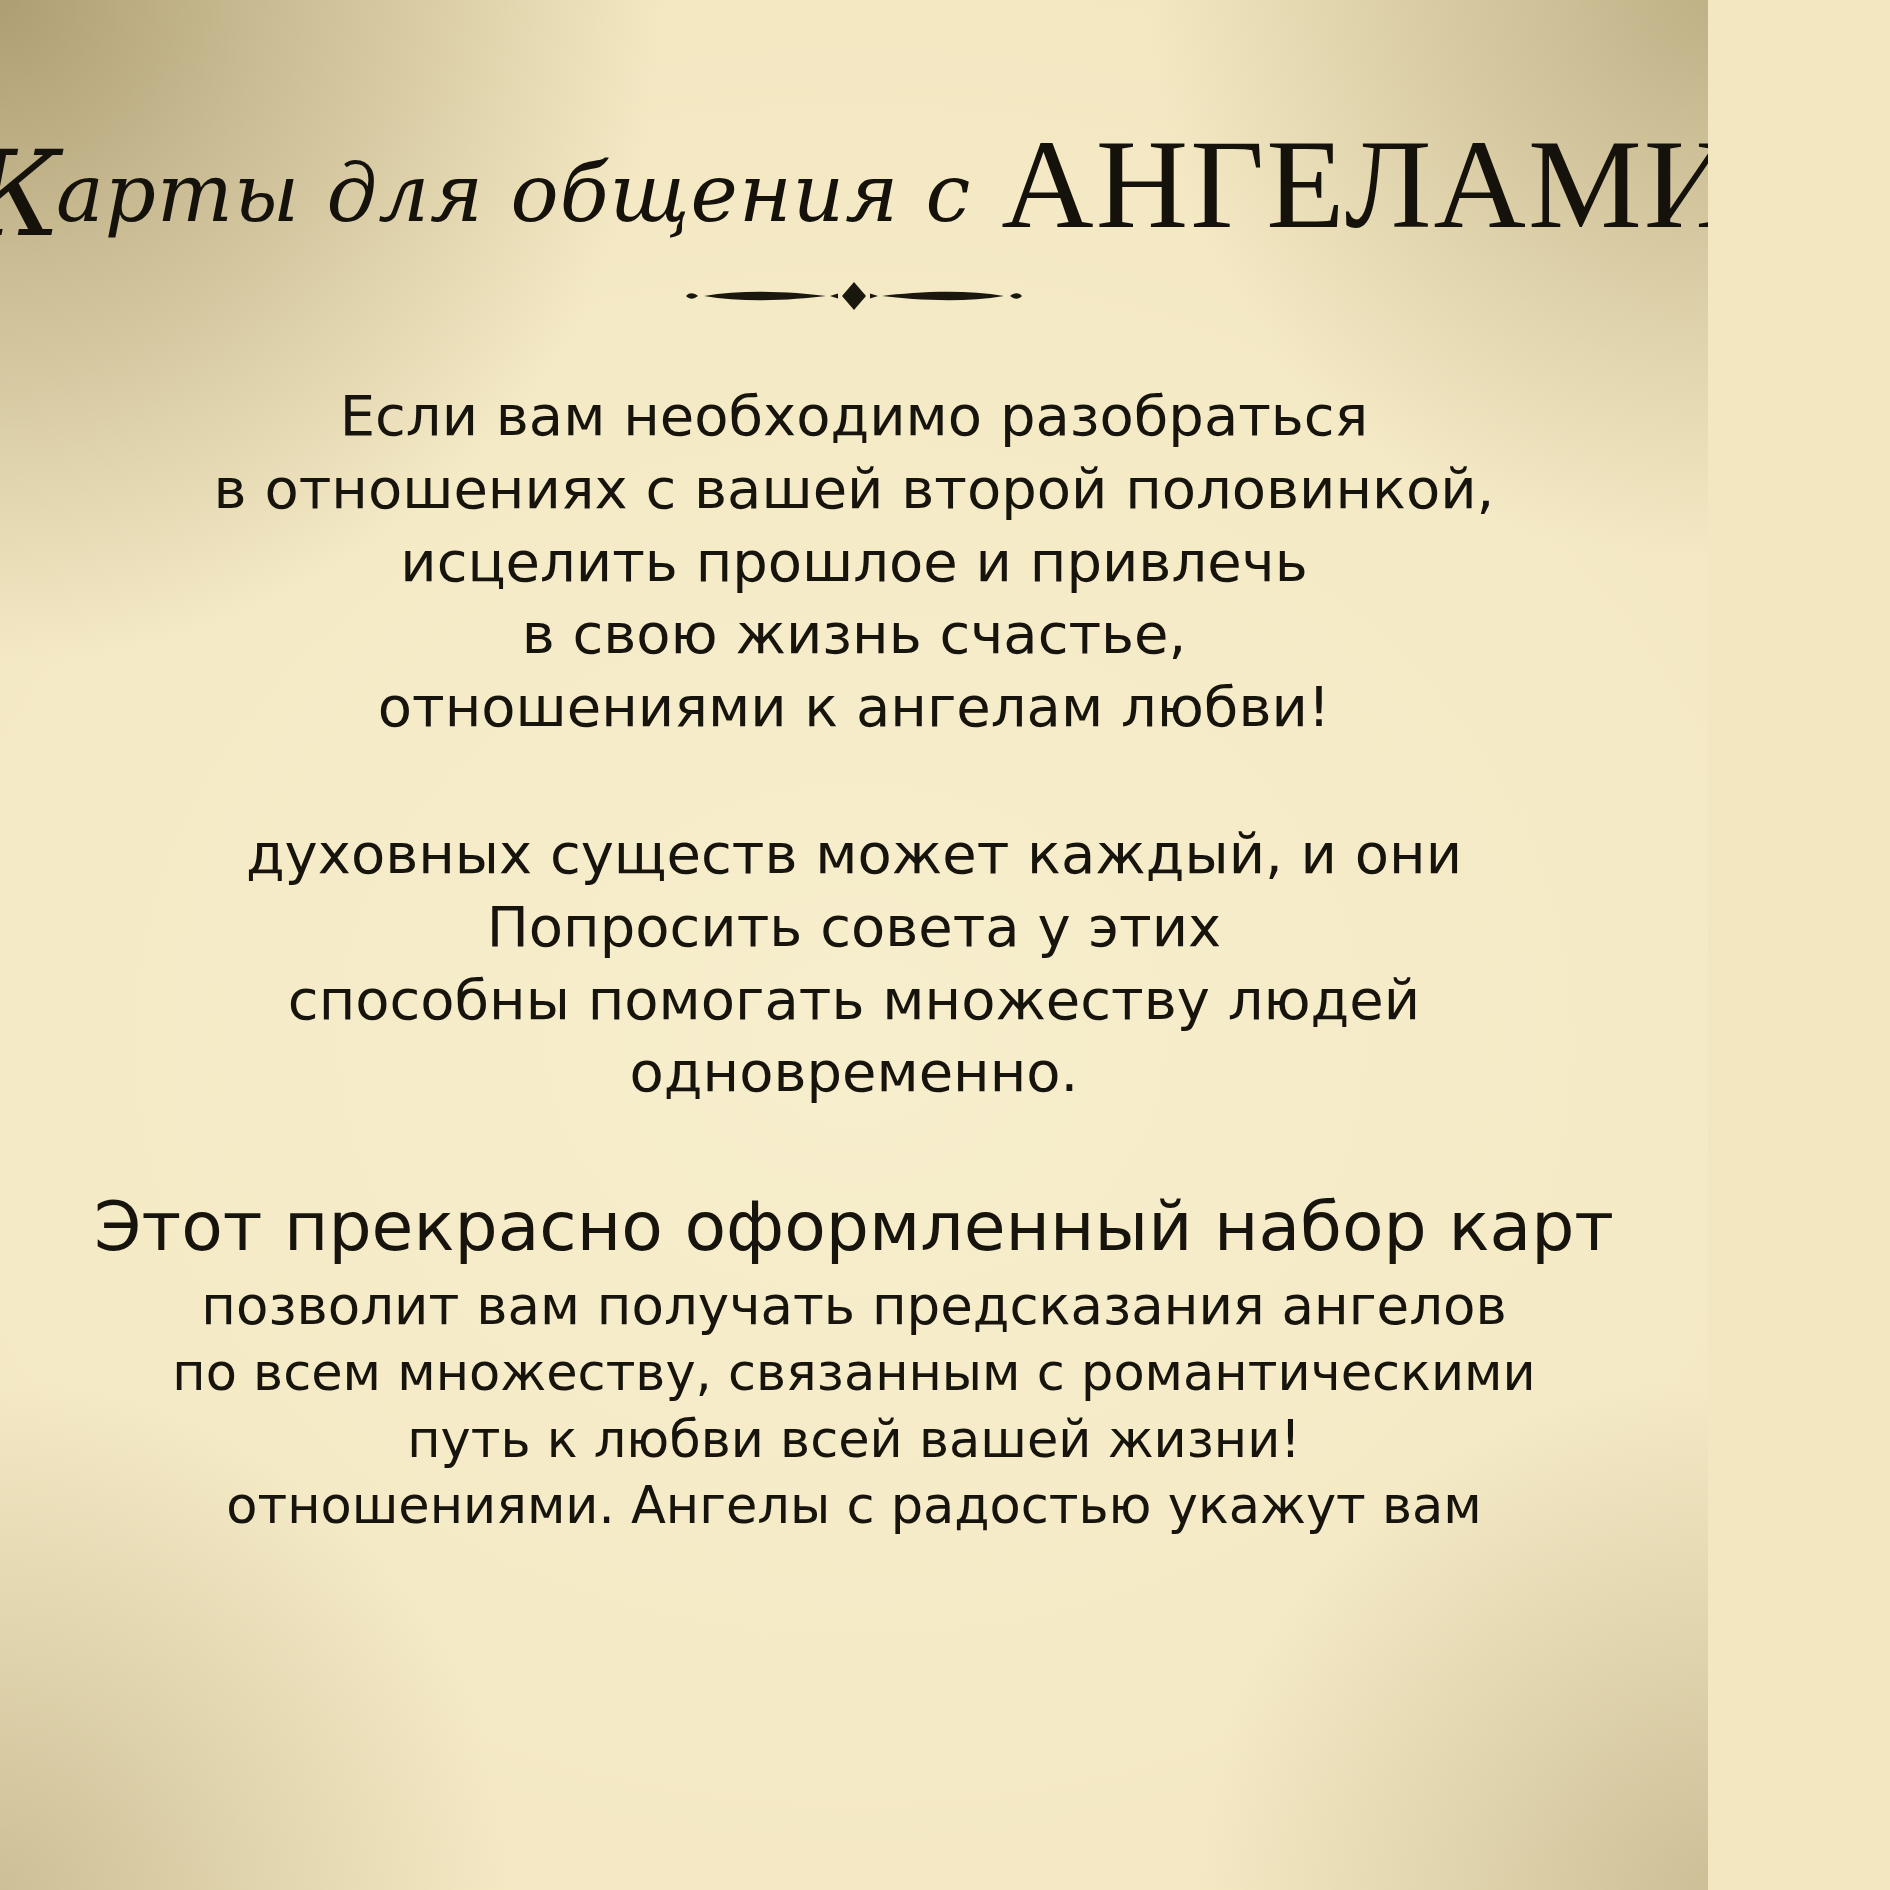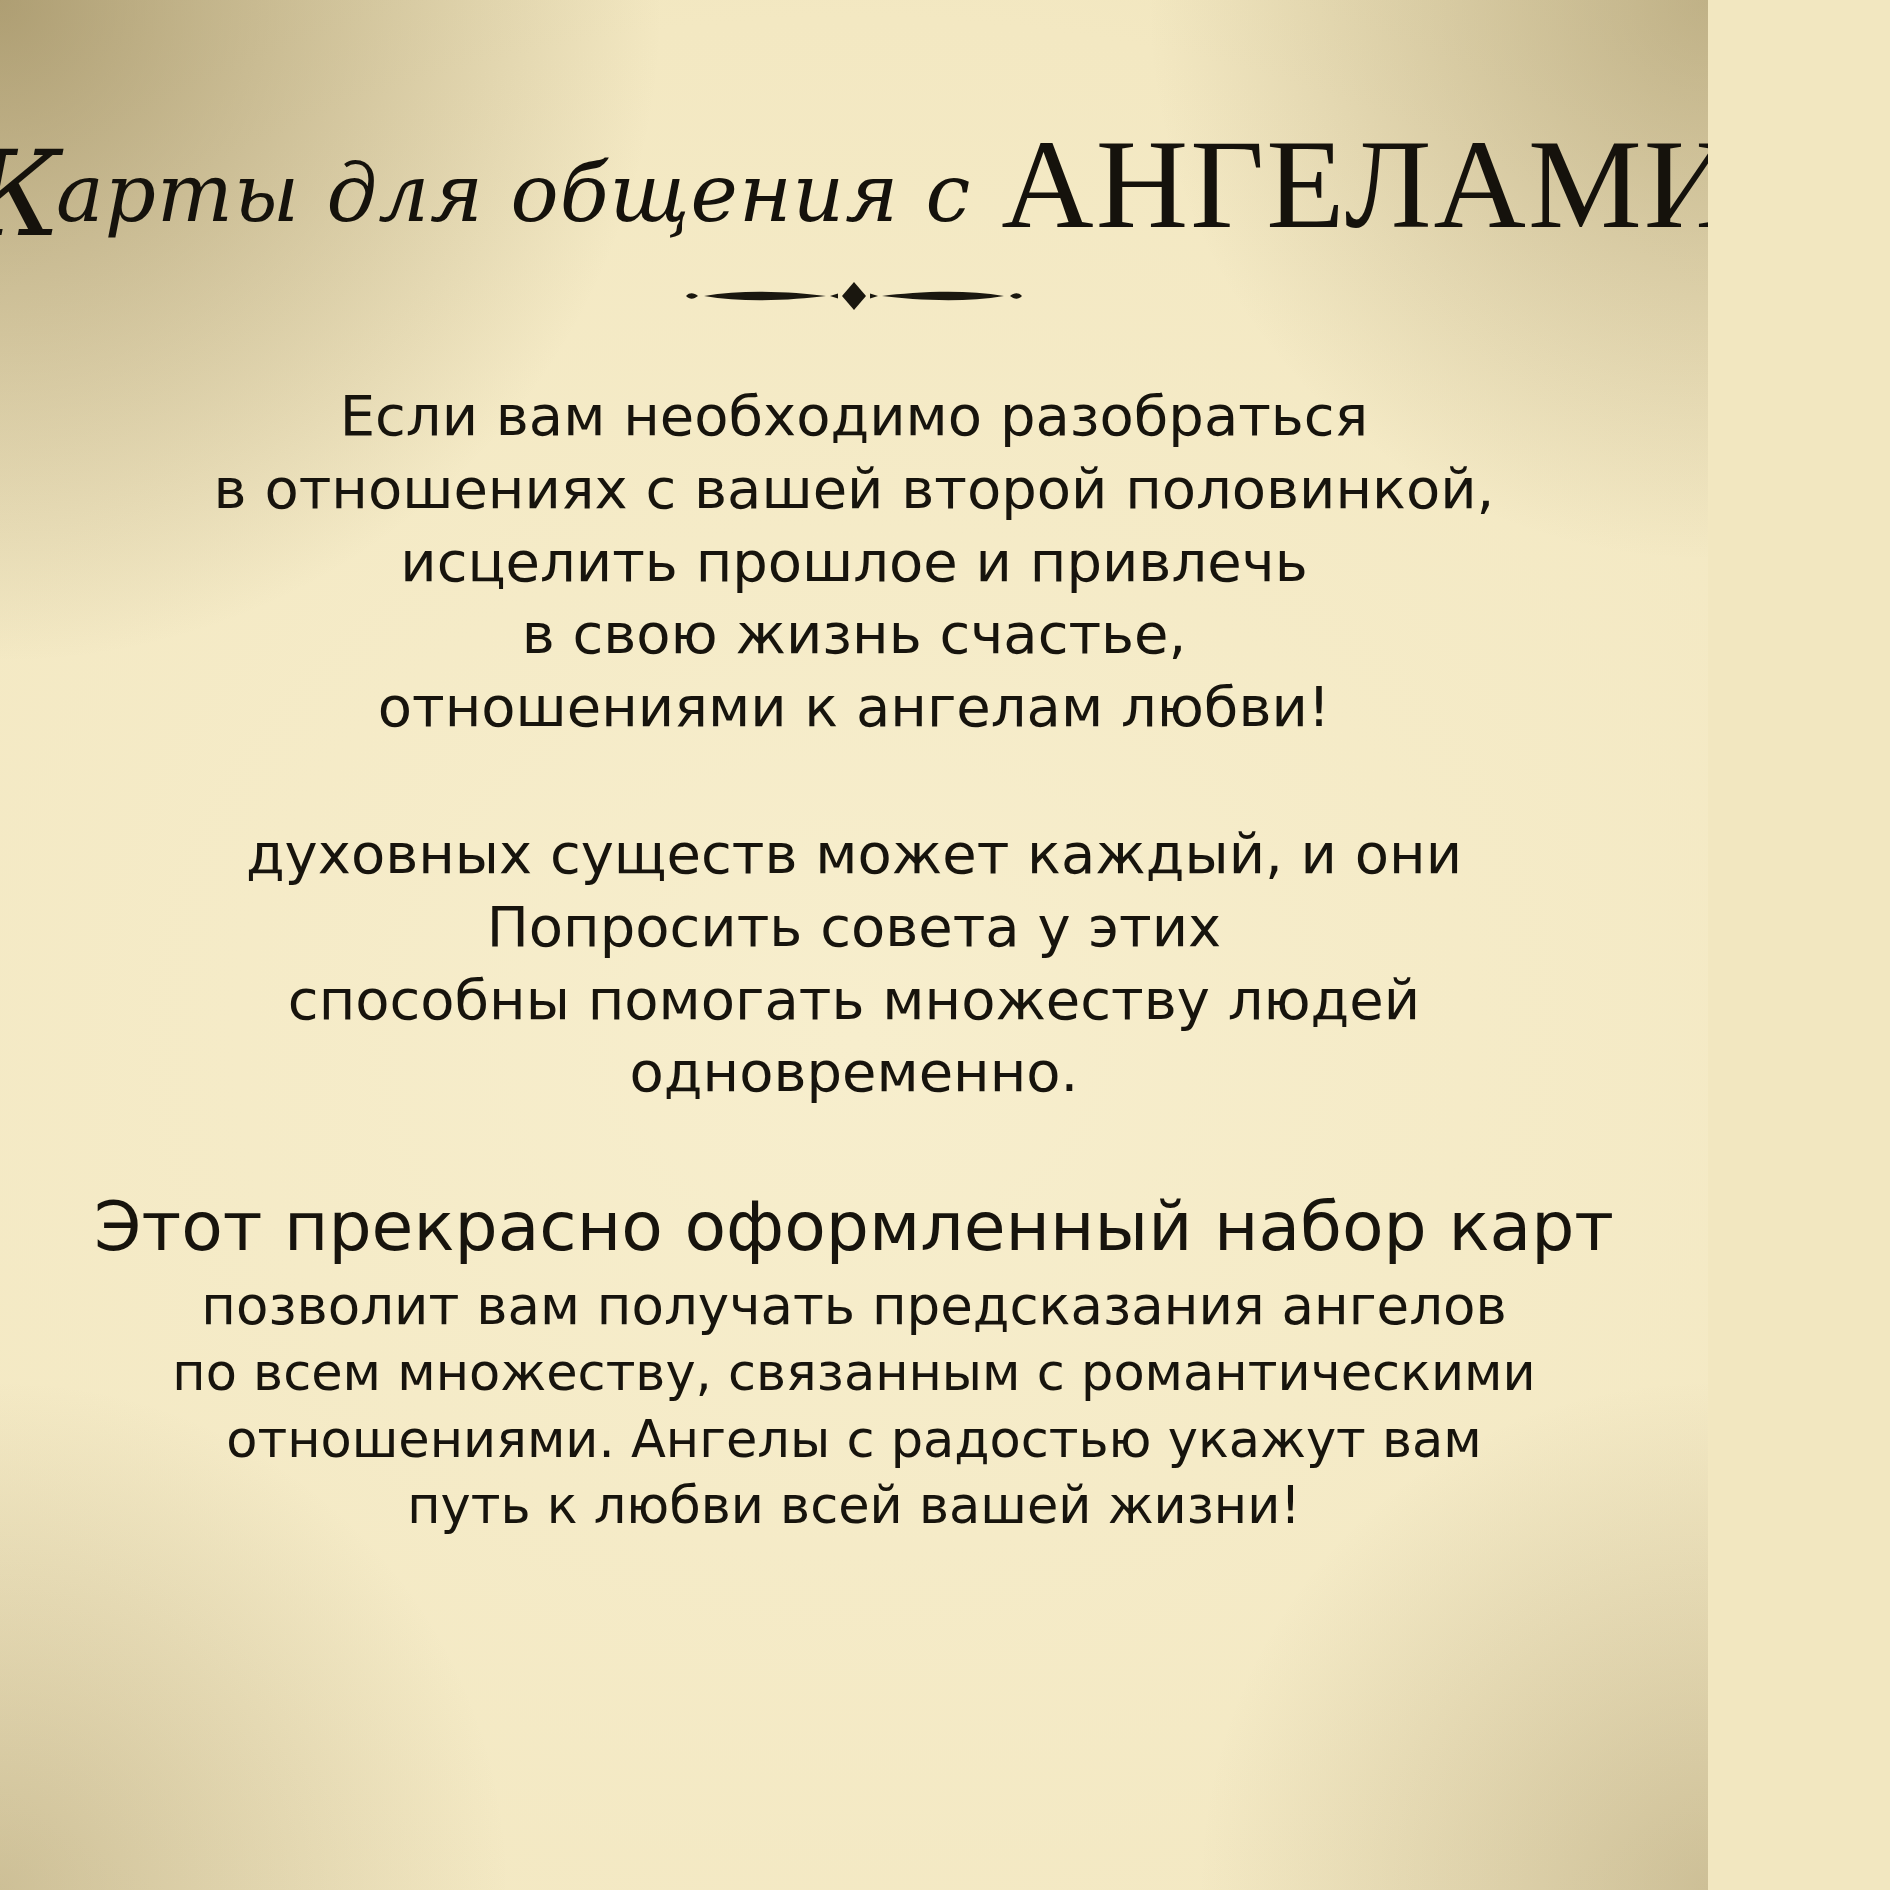--- a/index.html
+++ b/index.html
@@ -149,18 +149,18 @@
       <span class="line">духовных существ может каждый, и они</span>
       <span class="line">Попросить совета у этих</span>
       <span class="line">способны помогать множеству людей</span>
       <span class="line">одновременно.</span>
     </div>
 
     <div class="para p3">
       <span class="line">Этот прекрасно оформленный набор карт</span>
       <span class="line">позволит вам получать предсказания ангелов</span>
       <span class="line">по всем множеству, связанным с романтическими</span>
+      <span class="line">путь к любви всей вашей жизни!</span>
       <span class="line">отношениями. Ангелы с радостью укажут вам</span>
-      <span class="line">путь к любви всей вашей жизни!</span>
     </div>
 
   </div>
 </div>
 
 </body></html>

